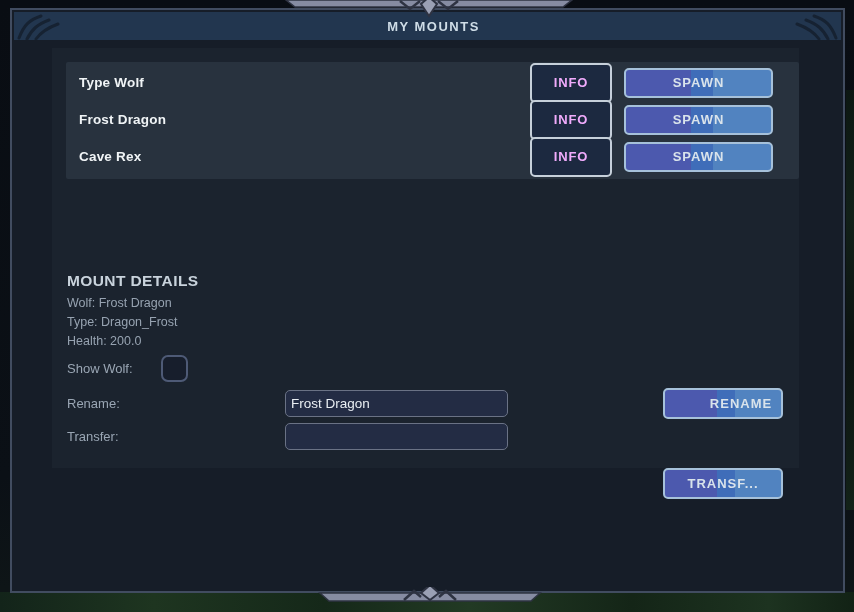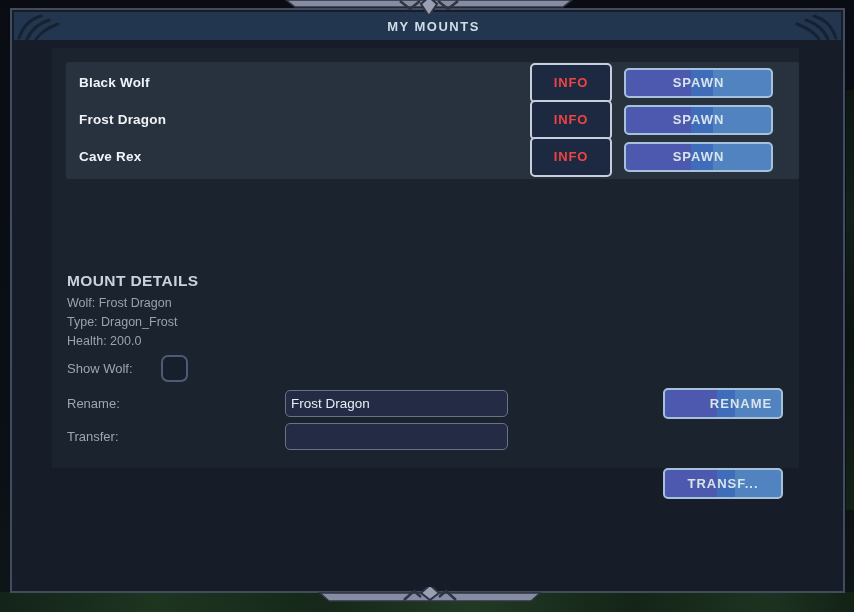--- a/index.html
+++ b/index.html
@@ -55,21 +55,21 @@
   }
   .mount-name {
     color:#f0f4f6; font-size:13.5px; font-weight:bold; letter-spacing:.2px;
     flex:1;
   }
   button { font-family:inherit; cursor:pointer; }
   .btn-info {
     width:82px; height:40px;
     background:#1c2940;
     border:2px solid #c6d0da; border-radius:5px;
-    color:#ef4444; font-size:13px; font-weight:bold; letter-spacing:.8px;
+    color:#f0abfc; font-size:13px; font-weight:bold; letter-spacing:.8px;
   }
   .btn-blue {
     background:linear-gradient(90deg,#4c59ae 0%, #4c59ae 45%, #3f6db9 45%, #3f6db9 60%, #5183c0 60%, #5183c0 100%);
     border:2px solid #a6c1da; border-radius:5px;
     color:#d9e3eb; font-size:13px; font-weight:bold; letter-spacing:1px;
   }
   .btn-spawn { width:149px; height:30px; margin-left:12px; }
 
   .details-heading {
     position:absolute; left:55px; top:262px;
@@ -130,21 +130,21 @@
           <path d="M10,26 C15,16 21,11 32,7"></path>
           <path d="M19,26 C24,19 30,15 41,11"></path>
         </g>
       </svg>
     </div>
 
     <div class="content">
       <div class="mount-list">
 
         <div class="mount-row">
-          <span class="mount-name">Black Wolf</span>
+          <span class="mount-name">Type Wolf</span>
           <button class="btn-info">INFO</button>
           <button class="btn-blue btn-spawn">SPAWN</button>
         </div>
 
         <div class="mount-row">
           <span class="mount-name">Frost Dragon</span>
           <button class="btn-info">INFO</button>
           <button class="btn-blue btn-spawn">SPAWN</button>
         </div>
 

